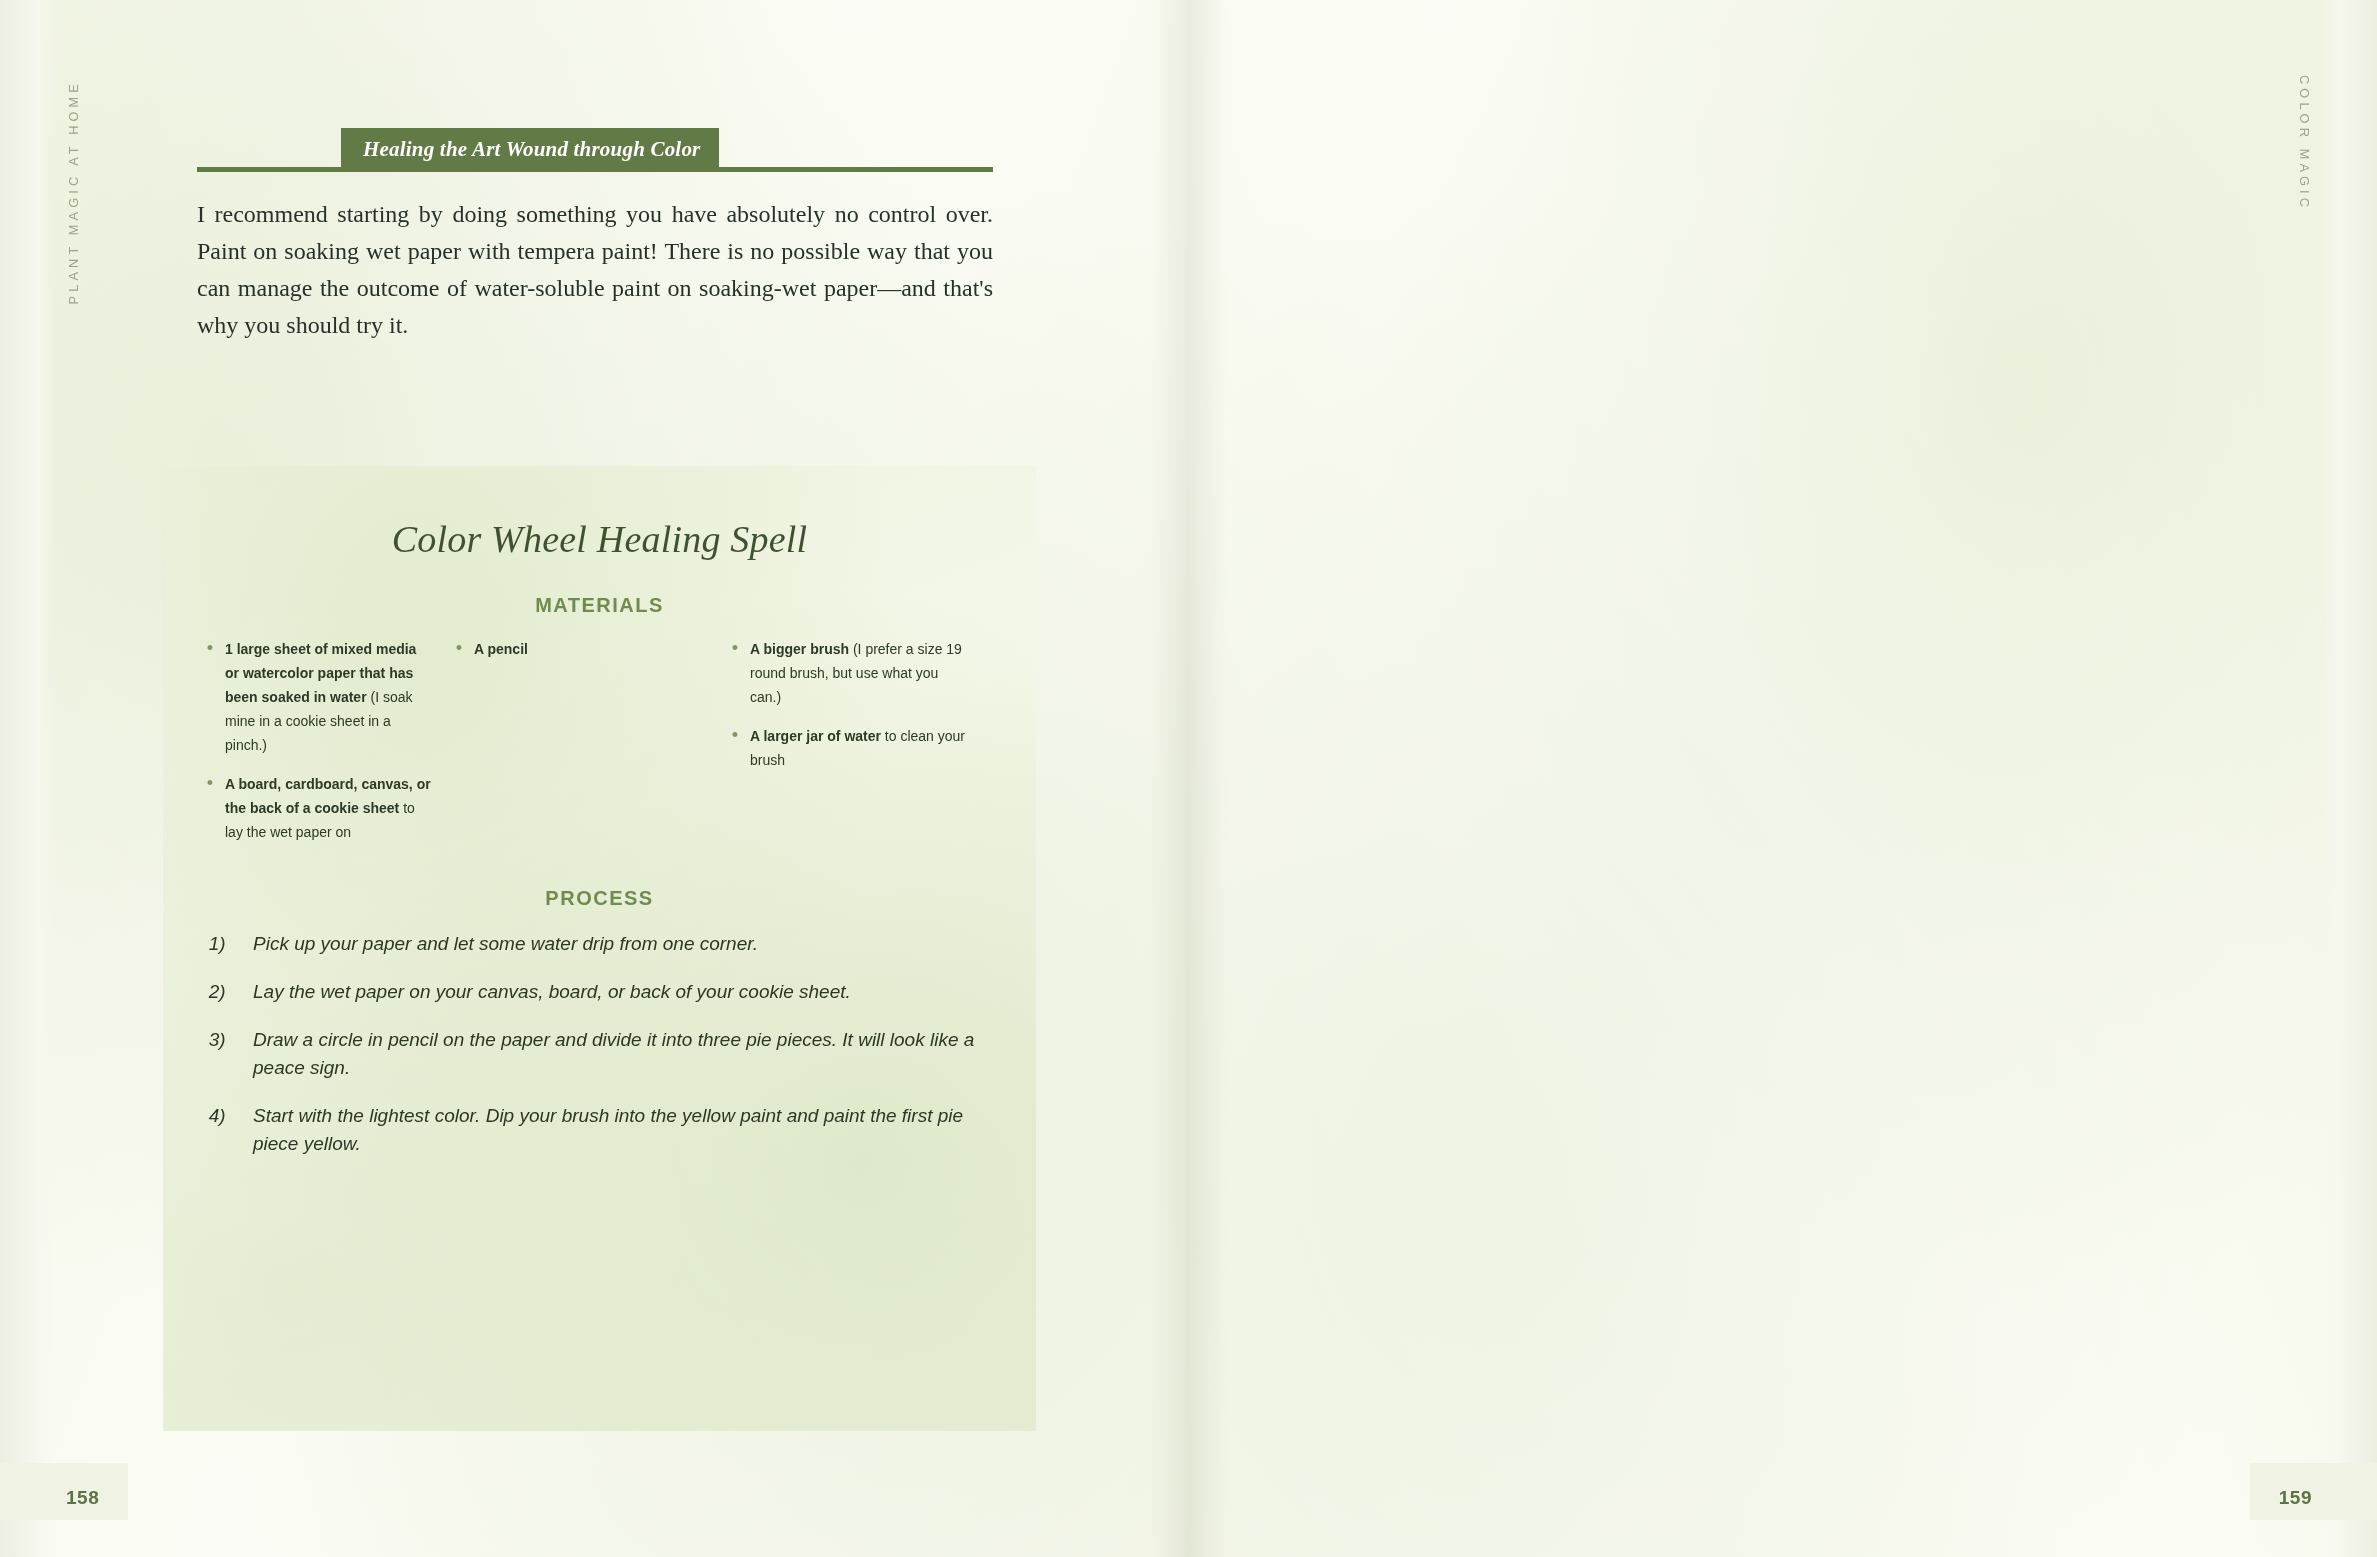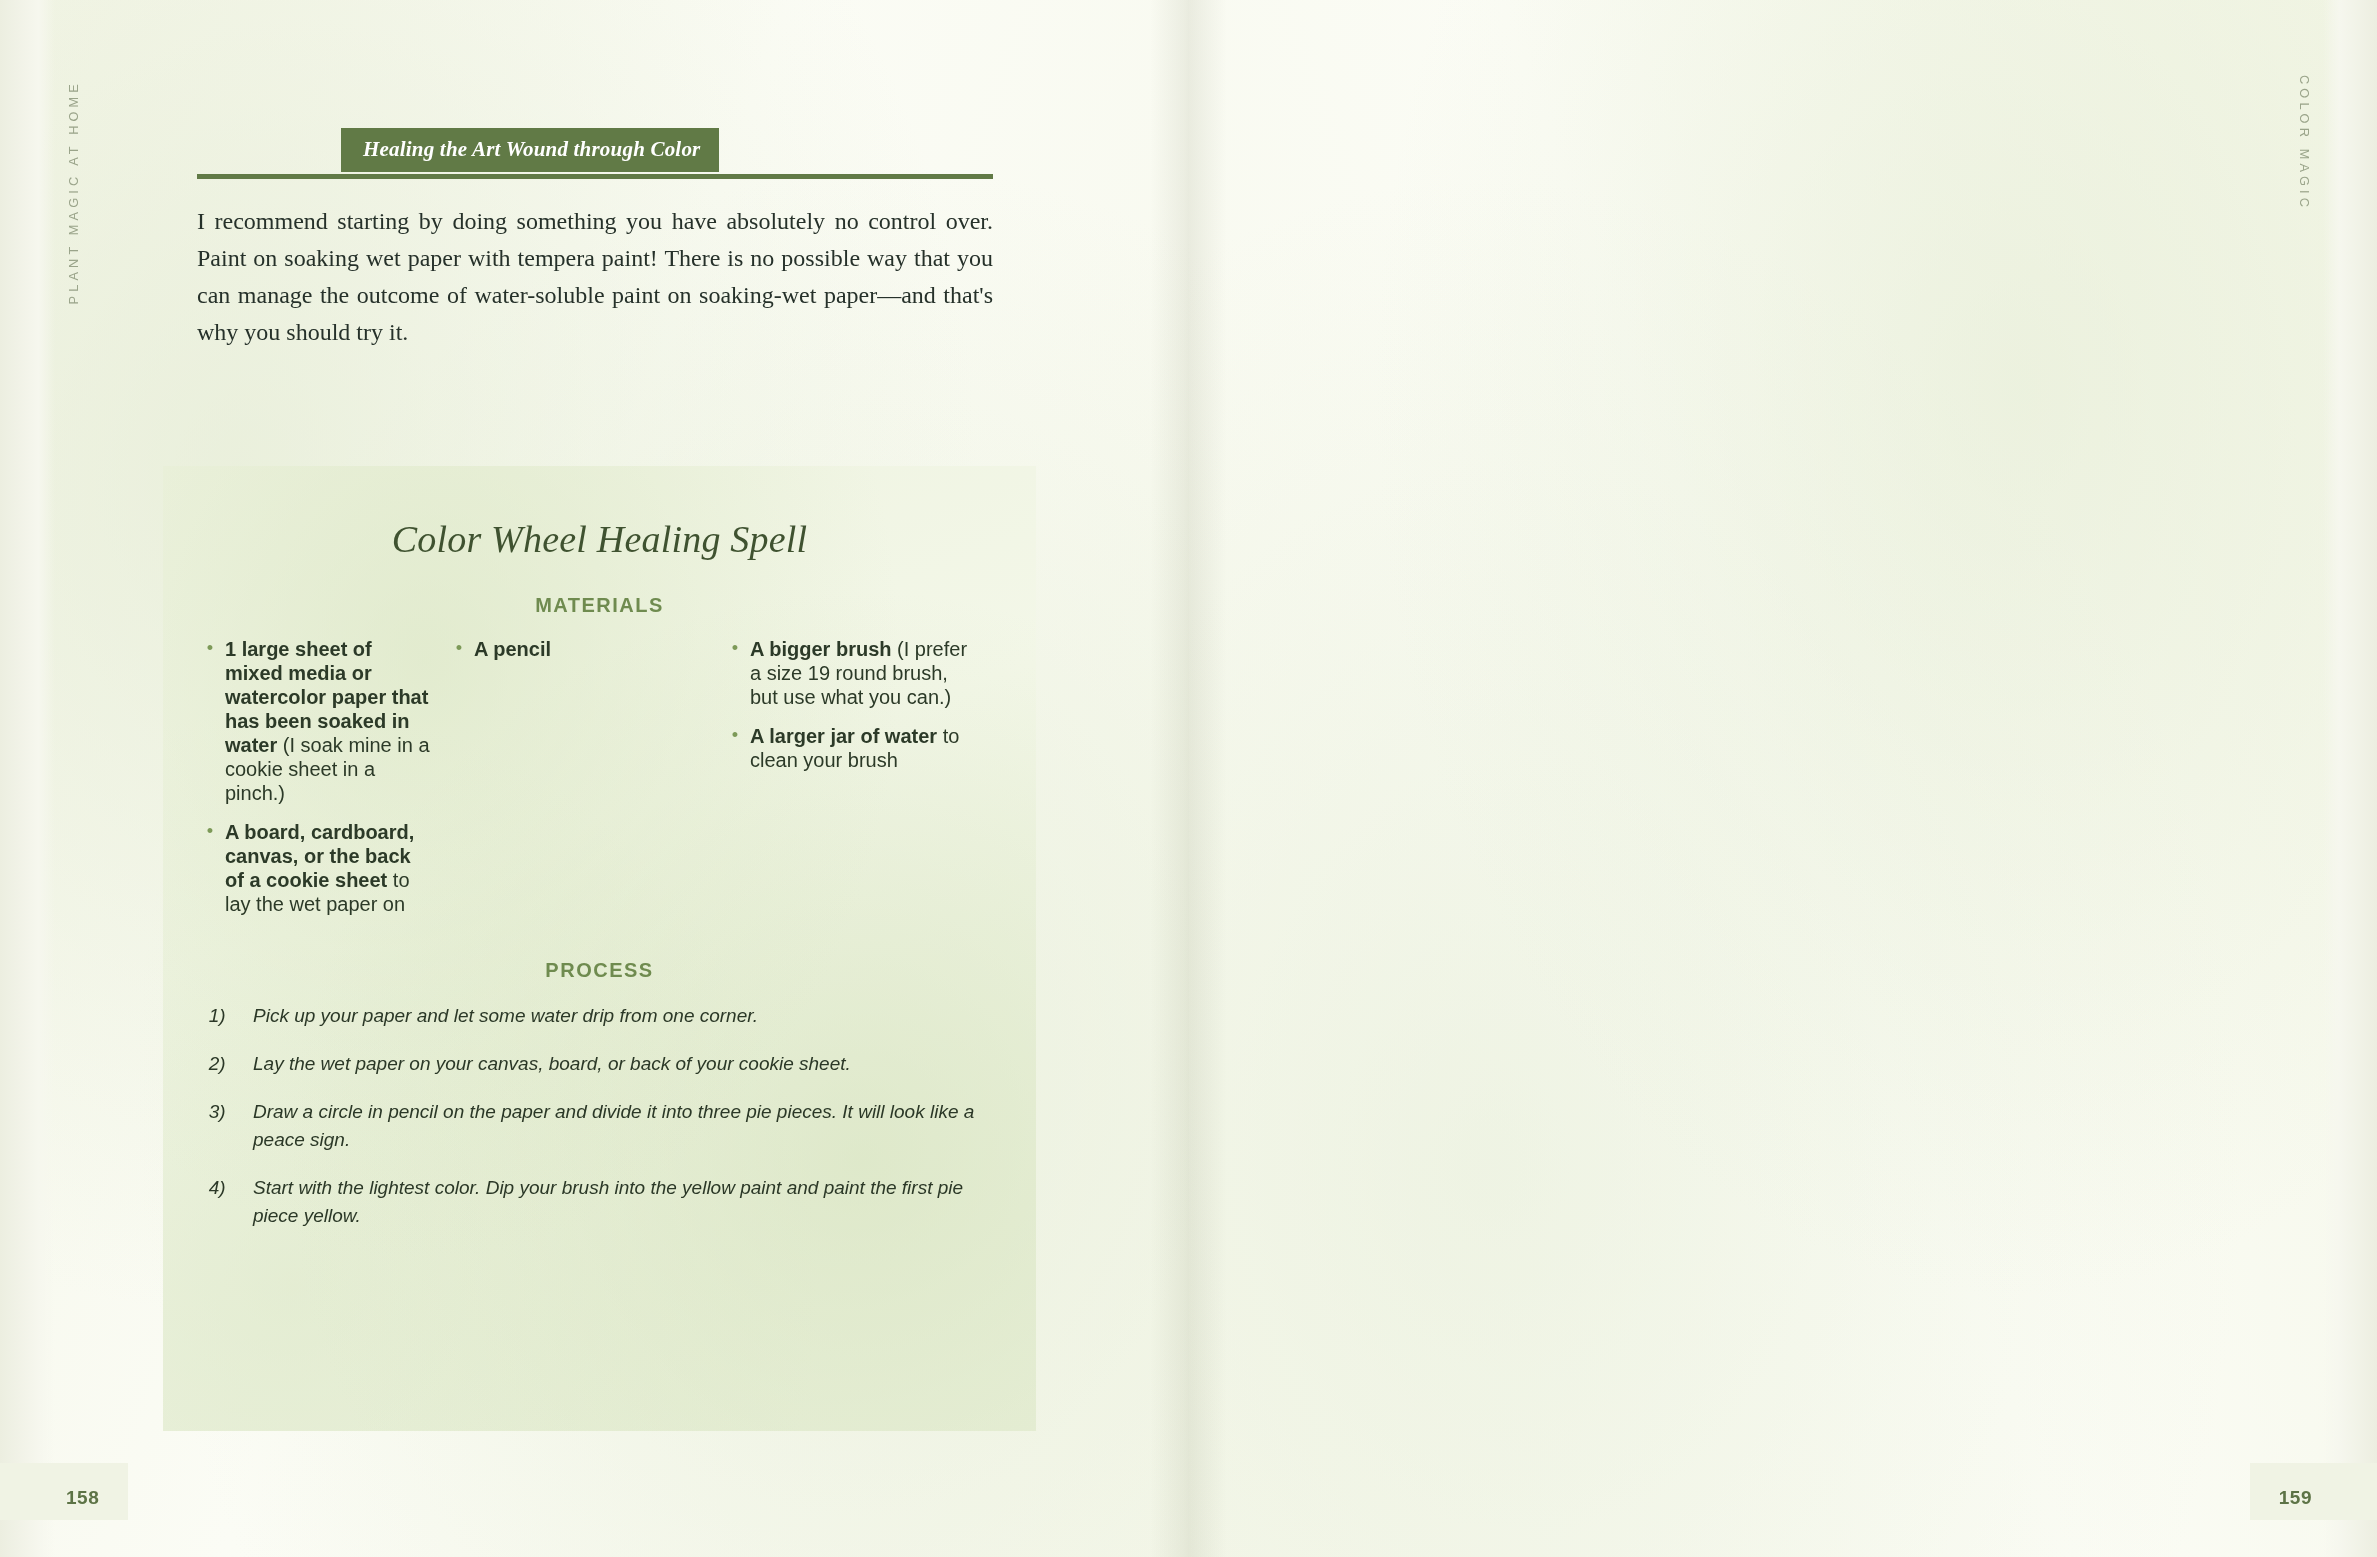--- a/index.html
+++ b/index.html
@@ -109,21 +109,21 @@
   
   .col-left {
     position: absolute;
     left: 197px;
     top: 128px;
     width: 796px;
   }
 
   .chapter-tab-wrap {
     position: relative;
-    height: 51px;
+    height: 44px;
     margin-bottom: 24px;
   }
   .chapter-tab {
     position: absolute;
     left: 144px;
     top: 0;
     background: #617a46;
     color: #ffffff;
     font-family: "Liberation Serif", serif;
     font-style: italic;
@@ -198,21 +198,21 @@
   ul.bullets {
     list-style: none;
     margin: 0;
     padding: 0;
   }
   ul.bullets li {
     position: relative;
     padding-left: 20px;
     margin-bottom: 15.5px;
     font-family: "Liberation Sans", sans-serif;
-    font-size: 20px;
+    font-size: 14px;
     line-height: 24px;
     color: #2c3a28;
   }
   ul.bullets li:before {
     content: "•";
     position: absolute;
     left: 1.8px;
     top: -0.9px;
     color: #7d9a58;
     font-size: 18.3px;

